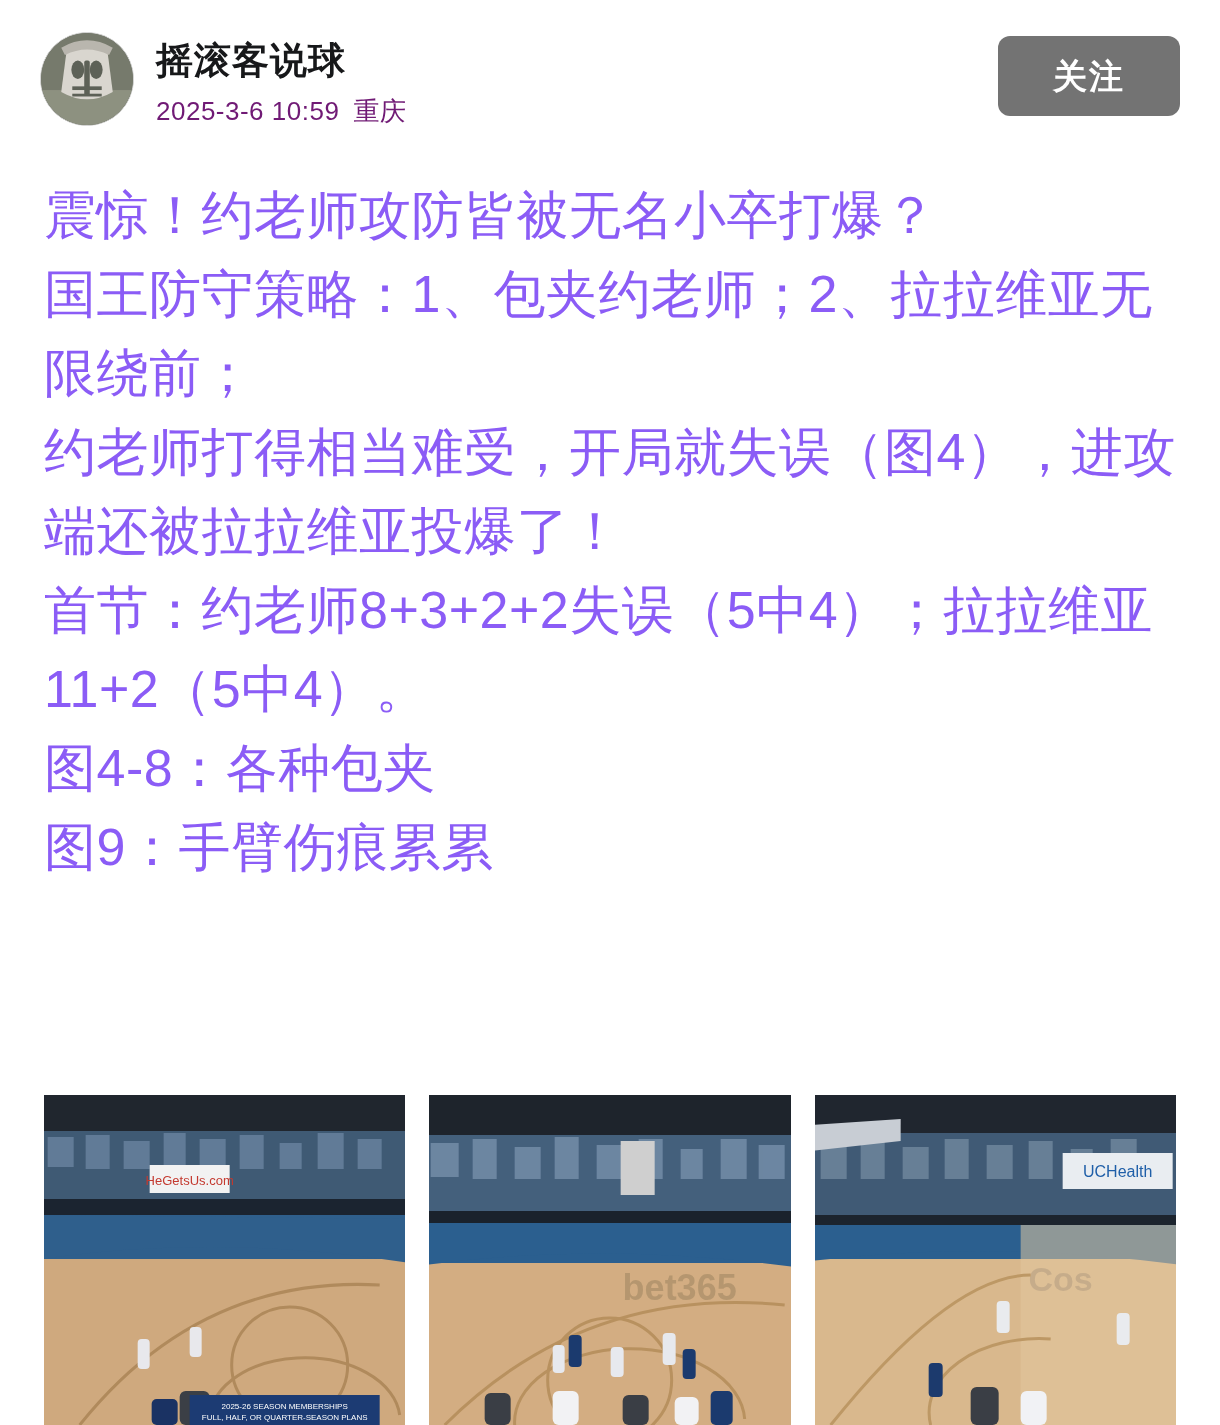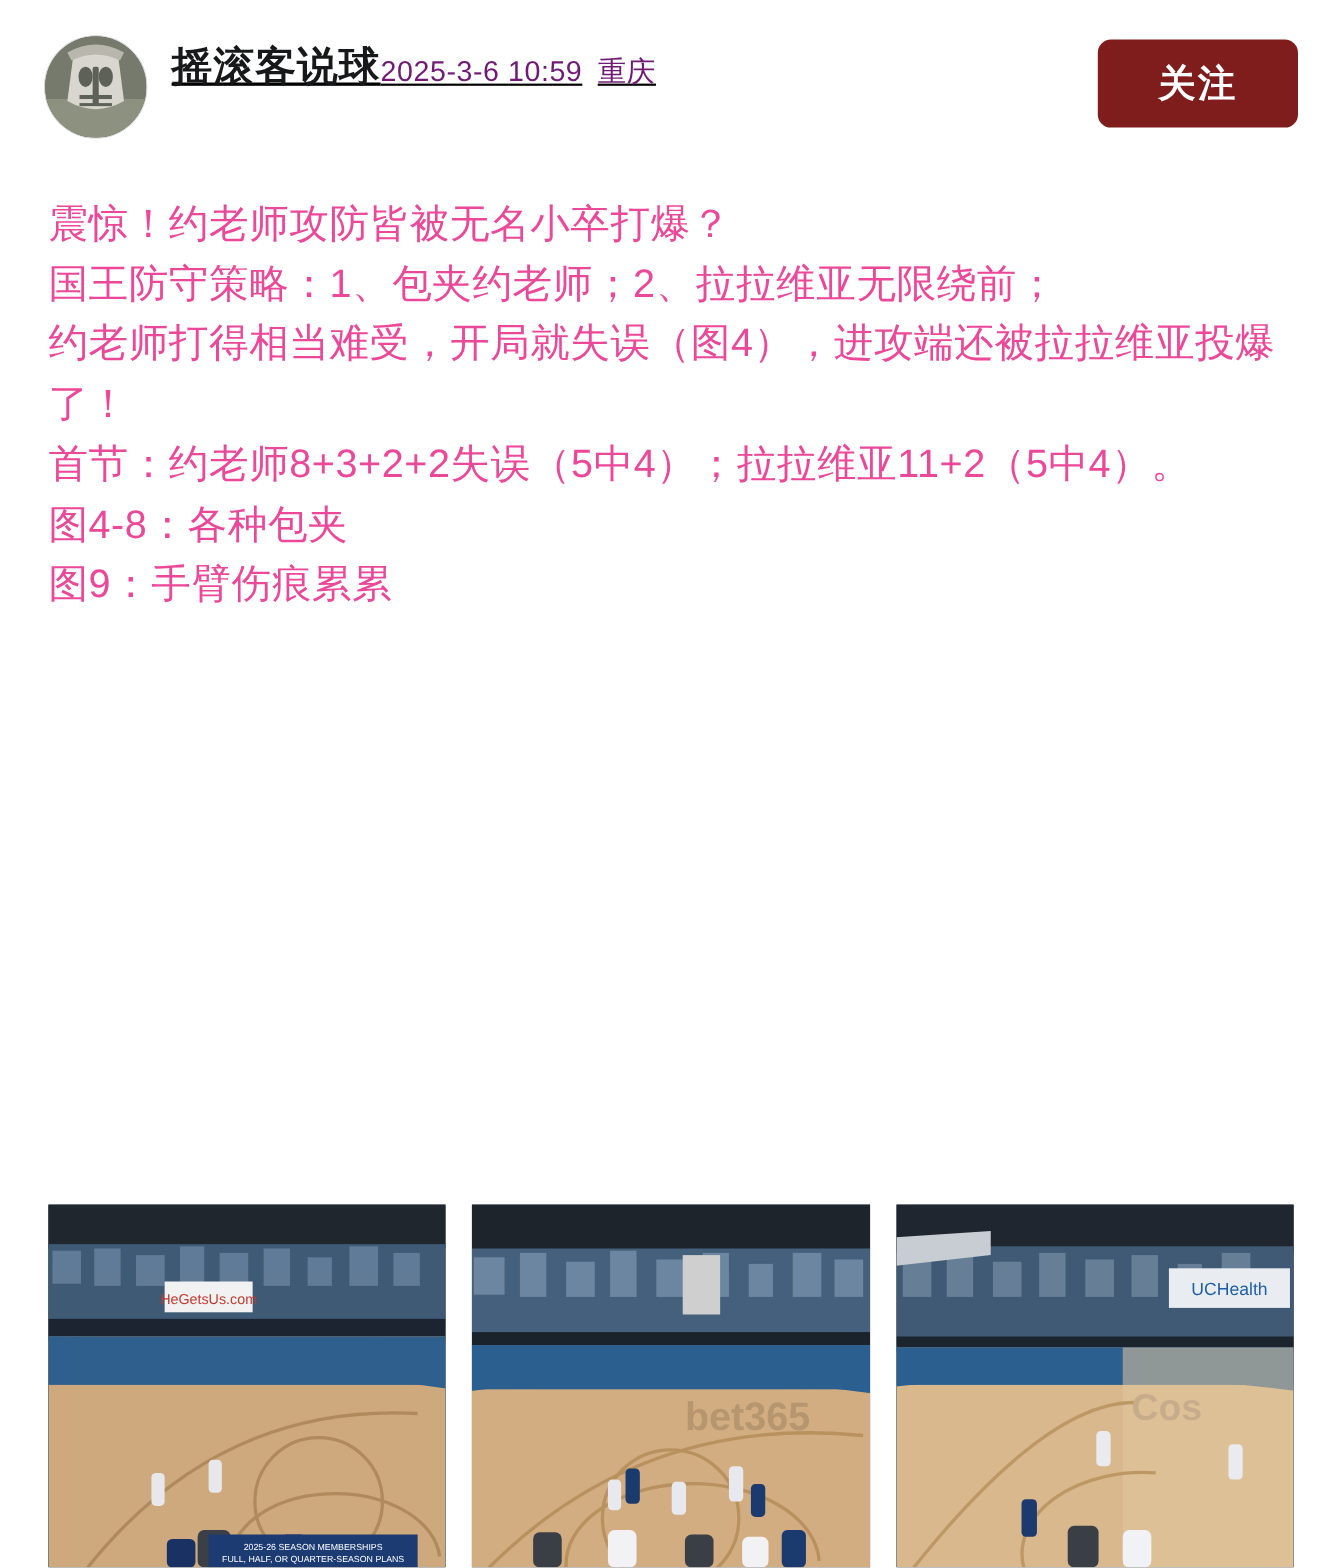--- a/index.html
+++ b/index.html
@@ -31,66 +31,65 @@
     flex: 0 0 94px;
     overflow: hidden;
     background: #6c6f63;
     position: relative;
     border: 1px solid #d8d8d8;
   }
   .avatar svg { display: block; width: 100%; height: 100%; }
   .author-block {
     margin-left: 22px;
     display: flex;
-    flex-direction: row;
+    flex-direction: column;
     justify-content: flex-start;
     padding-top: 6px;
-    text-decoration: underline;
   }
   .author-name {
     font-size: 37px;
     font-weight: bold;
     color: #17181a;
     line-height: 1.25;
     letter-spacing: 1px;
   }
   .meta-line {
     margin-top: 12px;
     font-size: 26px;
     color: #701a75;
     line-height: 1.2;
     letter-spacing: 0.5px;
   }
   .meta-line .meta-loc { margin-left: 14px; }
   .follow-btn {
     margin-left: auto;
     margin-top: 4px;
-    background: #7f1d1d;
+    background: #737373;
     color: #ffffff;
     font-size: 34px;
     font-weight: bold;
     border: none;
     border-radius: 12px;
     width: 182px;
     height: 80px;
     line-height: 80px;
     text-align: center;
     letter-spacing: 2px;
     cursor: pointer;
     font-family: "Liberation Sans", "DejaVu Sans", sans-serif;
   }
 
   
   .content {
     padding: 26px 44px 0 44px;
   }
   .content p {
-    font-size: 36px;
+    font-size: 52px;
     line-height: 1.52;
-    color: #ec4899;
+    color: #8b5cf6;
     letter-spacing: 0.5px;
     word-break: break-all;
   }
 
   
   .image-row {
     position: absolute;
     left: 44px;
     bottom: 0;
     width: 1132px;

